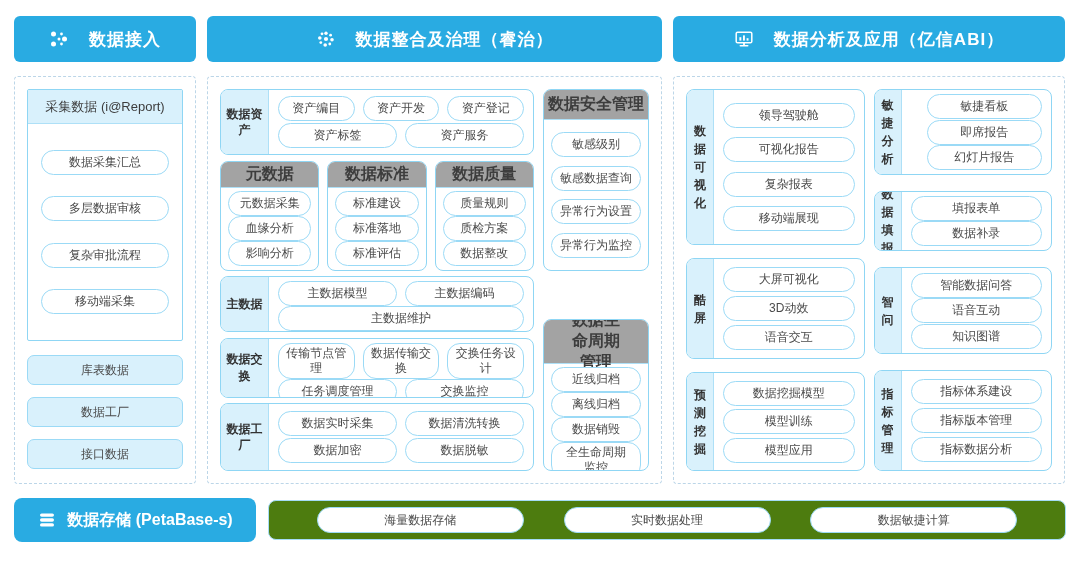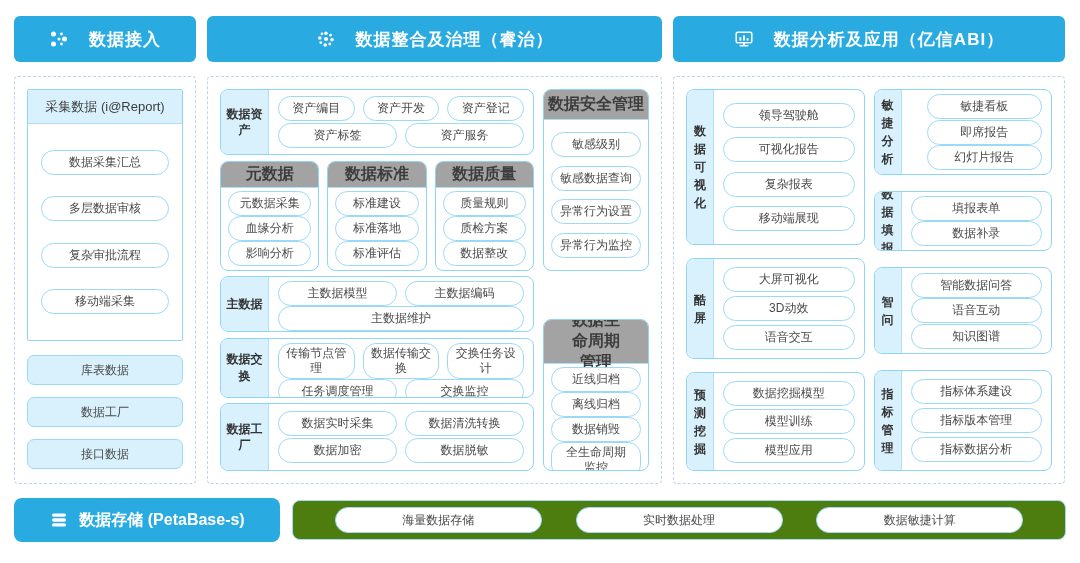--- a/index.html
+++ b/index.html
@@ -95,21 +95,21 @@
   #ana-body { display:flex; gap:9px; }
   .ana-col { flex:1; display:flex; flex-direction:column; justify-content:space-between; }
   .group.vert .group-label { width:27px; font-weight:bold; }
   .group.vert .group-label span { max-width:1em; line-height:1.5; }
   .ana-l0 { height:156px; } .ana-l1 { height:101px; } .ana-l2 { height:99px; }
   .ana-r0 { height:86px;gap:16px; } .ana-r1 { height:60px; } .ana-r2 { height:87px; } .ana-r3 { height:101px; }
 
   
   .bottom { display:flex; gap:12px; padding:14px 14px 0 14px; align-items:center; }
   .storage-header {
-    width:266px; height:44px; flex:none; background:#29ABE2; border-radius:8px; color:#fff;
+    width:242px; height:44px; flex:none; background:#29ABE2; border-radius:8px; color:#fff;
     display:flex; align-items:center; justify-content:center; gap:10px;
     font-size:16px; font-weight:bold;
   }
   .storage-body {
     flex:1; height:40px; border:1px solid #A5DCF5; border-radius:8px; background:#4d7c0f;
     display:flex; align-items:center; justify-content:space-evenly; padding:0 8px;
   }
   .storage-btn { width:207px; min-height:26px; }
 </style>
 </head>

